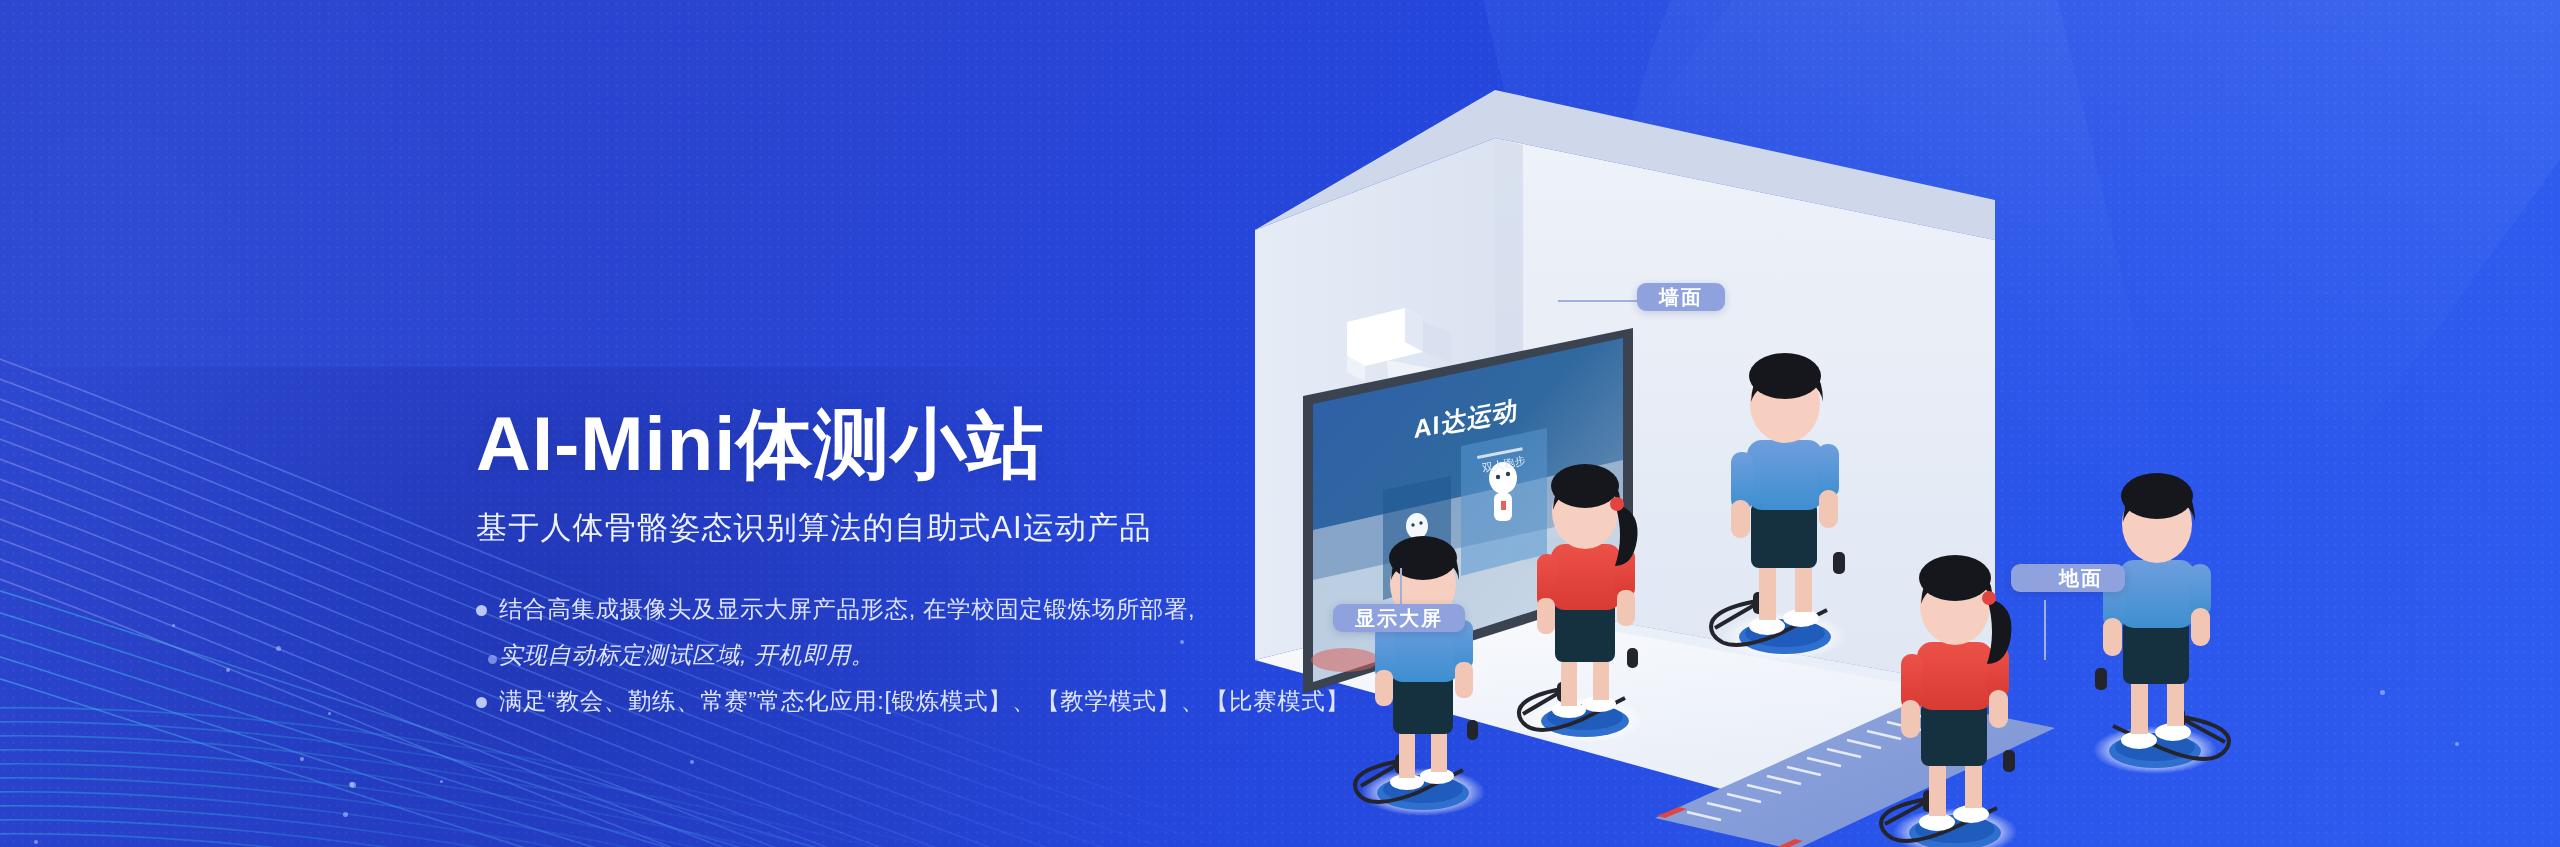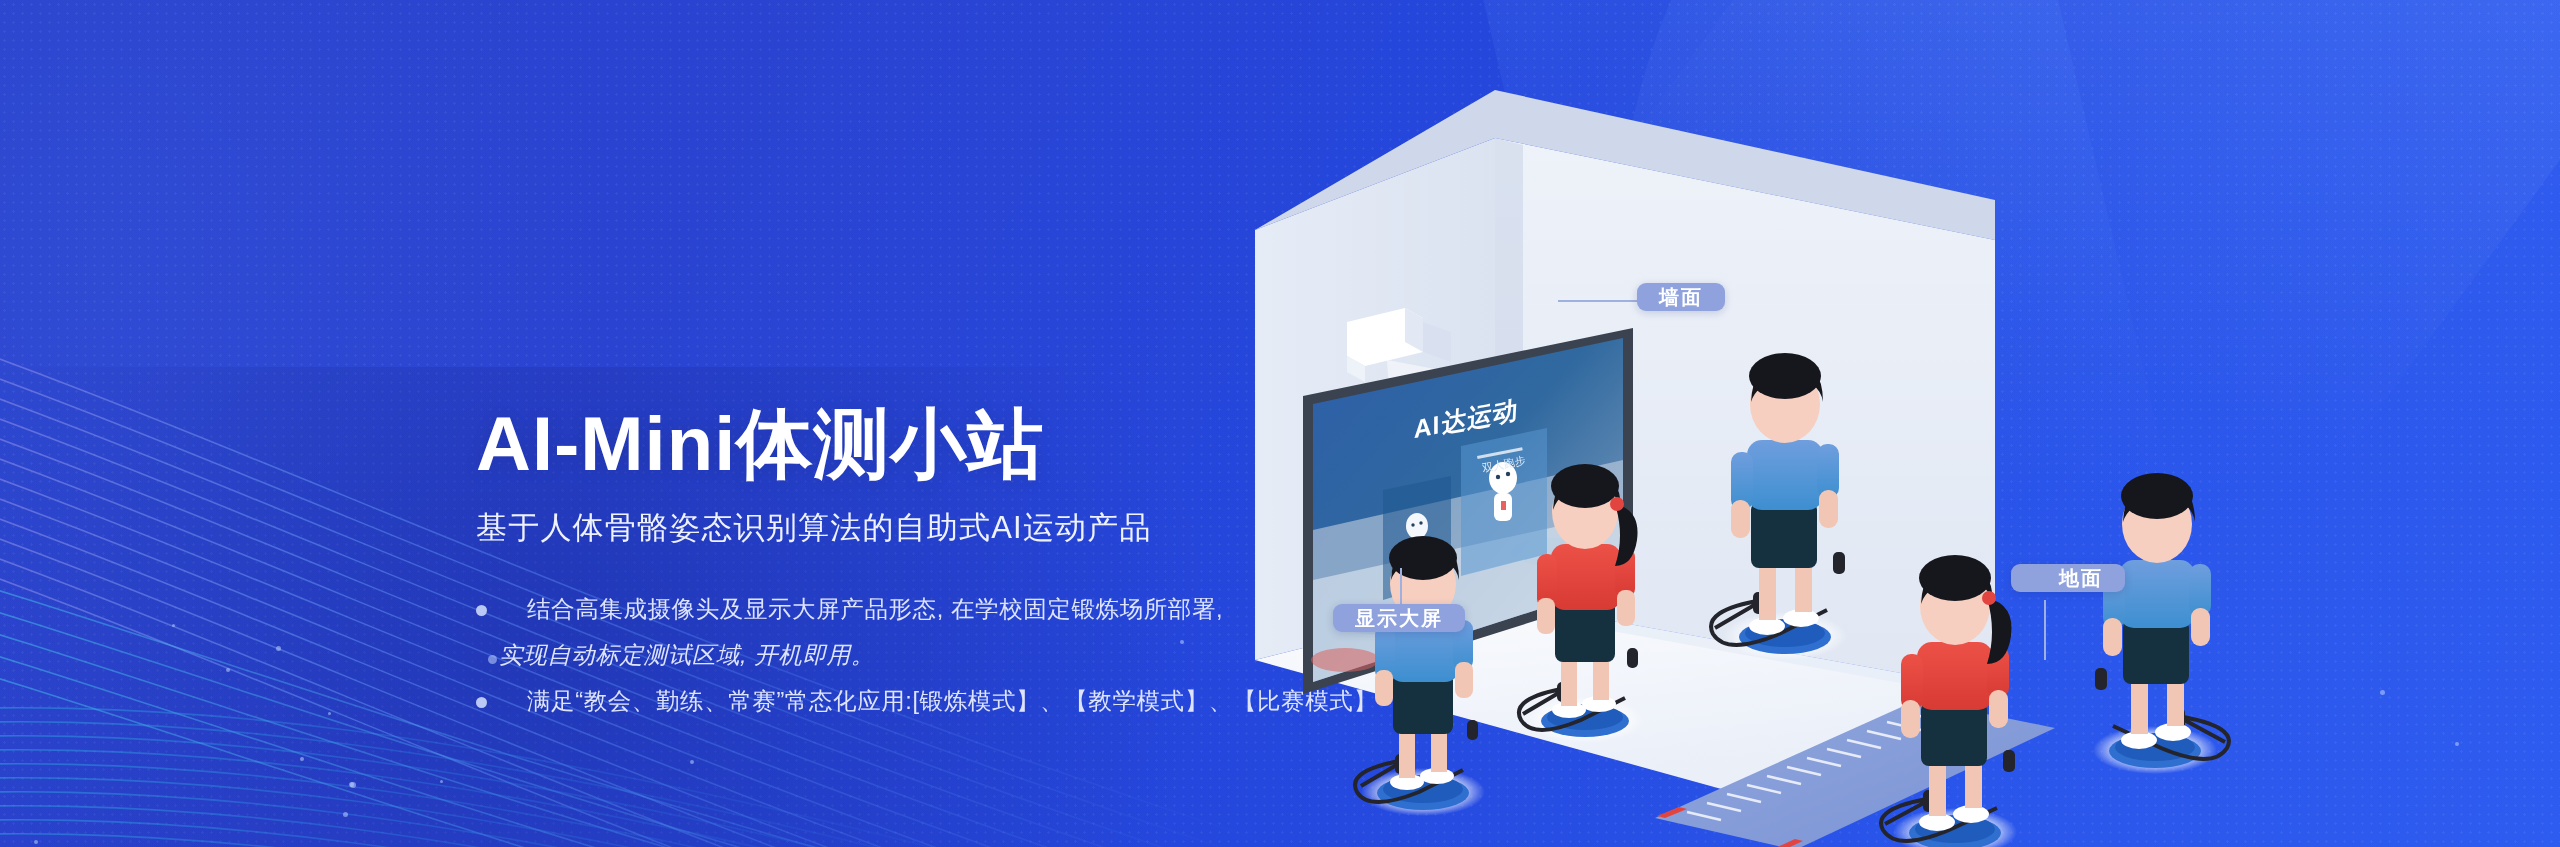--- a/index.html
+++ b/index.html
@@ -35,21 +35,21 @@
   .dotfield{ position:absolute; inset:0; }
   .dot{ position:absolute; border-radius:50%; background:rgba(190,210,255,.55); }
 
   
   .text-col{ position:absolute; left:476px; top:368px; width:880px;margin-top:36px; }
   .title{ font-size:76px; font-weight:700; color:#fff; letter-spacing:1px;
     line-height:1.06; white-space:nowrap; text-shadow:0 2px 18px rgba(0,0,0,.10); }
   .subtitle{ margin-top:22px; font-size:31px; font-weight:400; color:#eef2ff;
     letter-spacing:1.2px; white-space:nowrap; }
   .bullets{ margin-top:40px; }
-  .bullet-row{ display:flex; align-items:flex-start; margin-bottom:6px;gap:28px; }
+  .bullet-row{ display:flex; align-items:flex-start; margin-bottom:6px; }
   .bullet-dot{ flex:0 0 auto; width:11px; height:11px; border-radius:50%;
     background:#b9c8f5; margin-top:16px; margin-right:12px; }
   .bullet-text{ font-size:23.5px; color:#dde4fb; line-height:1.72; letter-spacing:.6px;
     white-space:nowrap; }
   .bullet-cont{ padding-left:23px;font-style:italic; }
 
   
   .scene{ position:absolute; left:1255px; top:60px; width:1290px; height:790px; }
   .scene svg{ width:100%; height:100%; display:block; overflow:visible; }
 

